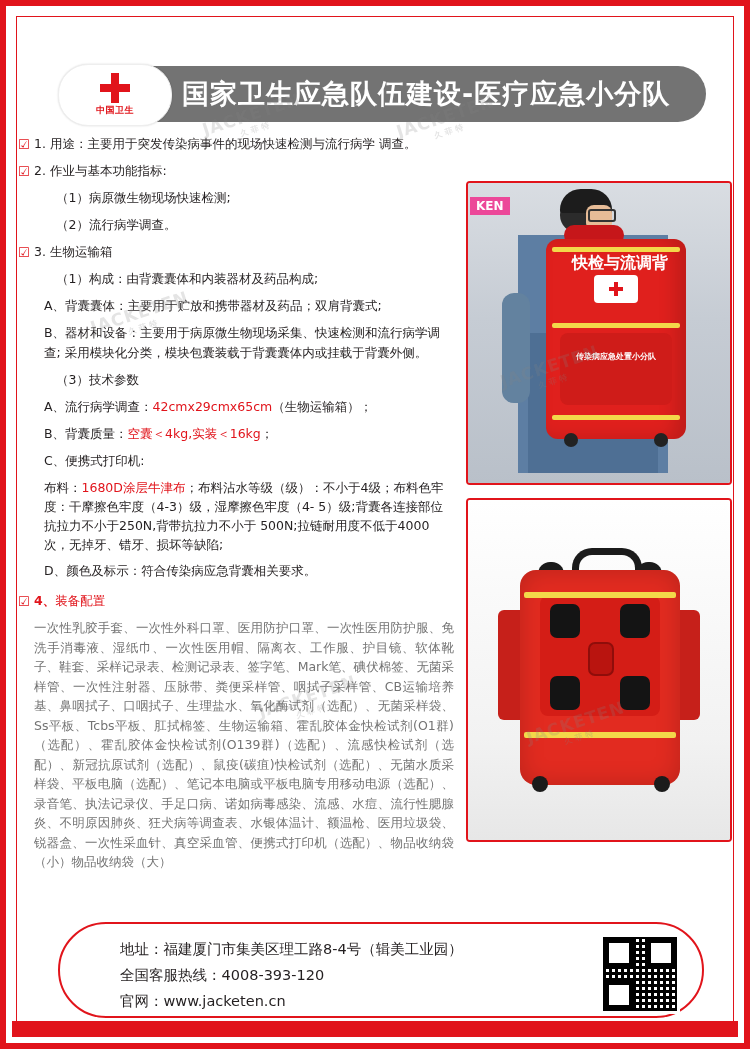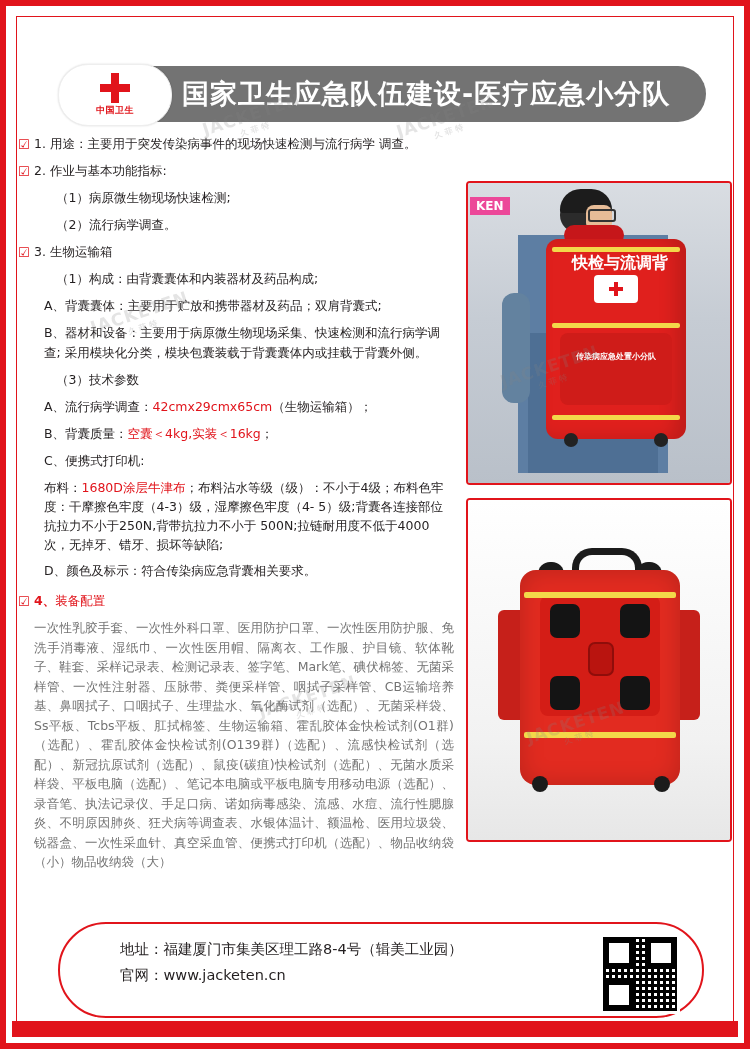--- a/index.html
+++ b/index.html
@@ -261,20 +261,21 @@
   <div class="wm" style="left:196px;top:98px;">JACKETEN<small>久菲特</small></div>
   <div class="wm" style="left:390px;top:100px;">JACKETEN<small>久菲特</small></div>
   <div class="wm" style="left:84px;top:296px;">JACKETEN<small>久菲特</small></div>
   <div class="wm" style="left:494px;top:350px;">JACKETEN<small>久菲特</small></div>
   <div class="wm" style="left:252px;top:680px;">JACKETEN<small>久菲特</small></div>
   <div class="wm" style="left:520px;top:706px;">JACKETEN<small>久菲特</small></div>
 
   <div class="footer">
     <div class="footer-text">
       <div>地址：福建厦门市集美区理工路8-4号（辑美工业园）</div>
+      <div>全国客服热线：4008-393-120</div>
       <div>官网：www.jacketen.cn</div>
     </div>
     <div class="qr">
       <div class="qr-eye" style="left:2px;top:2px;"></div>
       <div class="qr-eye" style="right:2px;top:2px;"></div>
       <div class="qr-eye" style="left:2px;bottom:2px;"></div>
     </div>
   </div>
 
   <div class="bottom-bar"></div>

